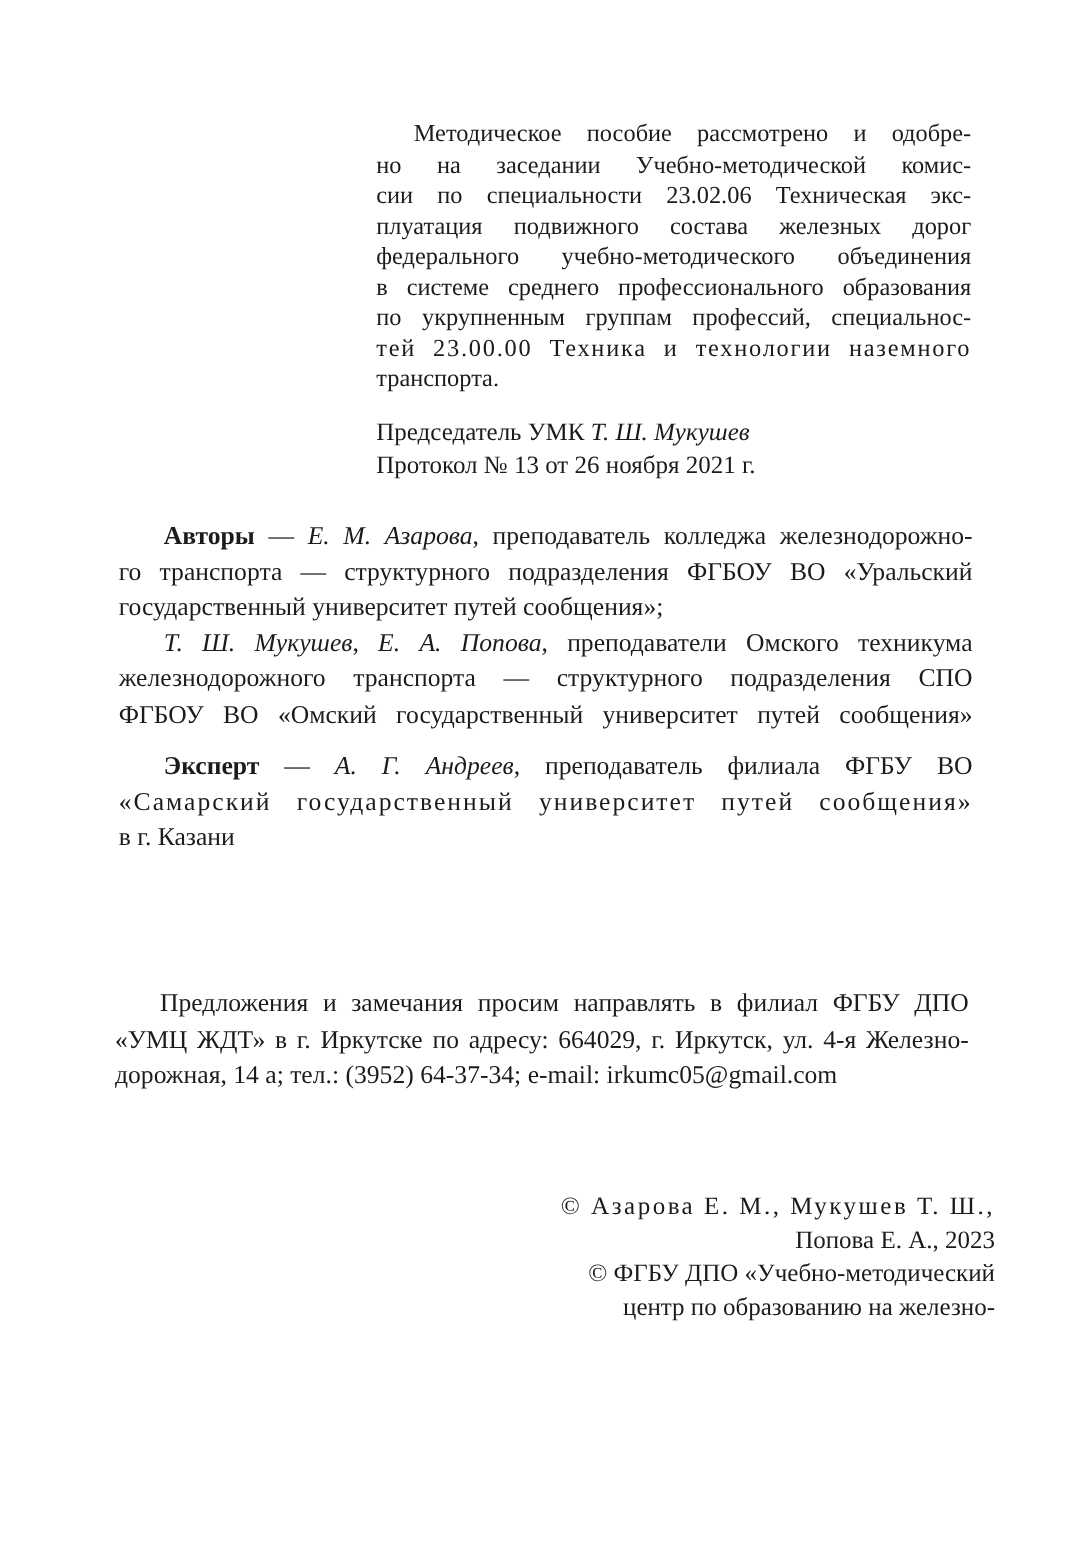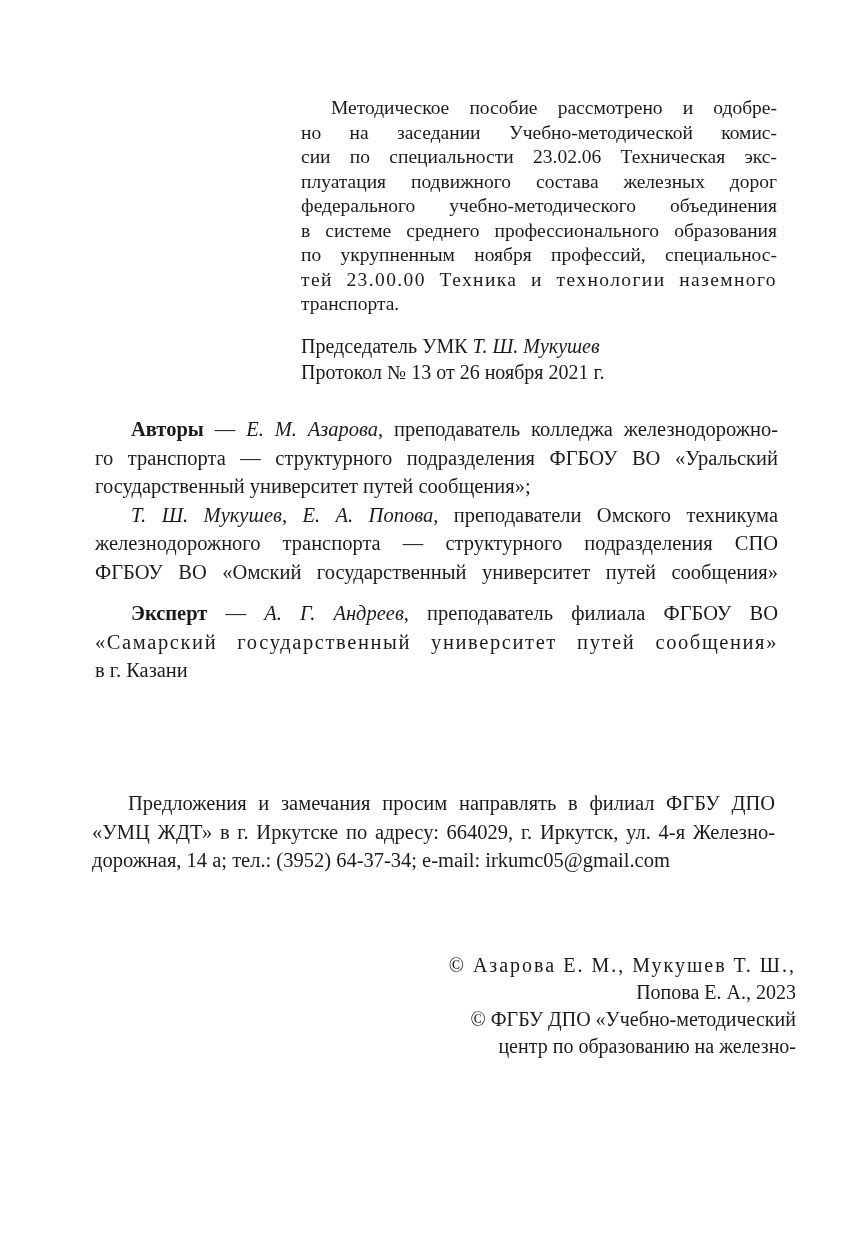--- a/index.html
+++ b/index.html
@@ -61,41 +61,41 @@
 <body>
 
 <div class="page">
   <div id="approval" class="block blk-justify">
       <div class="line indent just"><span>Методическое пособие рассмотрено и одобре-</span></div>
       <div class="line just"><span>но на заседании Учебно-методической комис-</span></div>
       <div class="line just"><span>сии по специальности 23.02.06 Техническая экс-</span></div>
       <div class="line just"><span>плуатация подвижного состава железных дорог</span></div>
       <div class="line just"><span>федерального учебно-методического объединения</span></div>
       <div class="line just"><span>в системе среднего профессионального образования</span></div>
-      <div class="line just"><span>по укрупненным ноября профессий, специальнос-</span></div>
+      <div class="line just"><span>по укрупненным группам профессий, специальнос-</span></div>
       <div class="line just" style="letter-spacing: 1.4px;"><span>тей 23.00.00 Техника и технологии наземного</span></div>
       <div class="line"><span>транспорта.</span></div>
     </div>
 
   <div id="signature" class="block">
       <div class="line"><span>Председатель УМК </span><span class="i">Т. Ш.  Мукушев</span></div>
       <div class="line"><span>Протокол № 13 от 26 ноября 2021 г.</span></div>
     </div>
 
   <div id="authors" class="block blk-justify">
       <div class="line indent just"><span class="b">Авторы</span><span> — </span><span class="i">Е. М.  Азарова</span><span>, преподаватель колледжа железнодорожно-</span></div>
       <div class="line just"><span>го транспорта — структурного подразделения ФГБОУ ВО «Уральский</span></div>
       <div class="line"><span>государственный университет путей сообщения»;</span></div>
       <div class="line indent just"><span class="i">Т. Ш.  Мукушев</span><span>, </span><span class="i">Е. А.  Попова</span><span>, преподаватели Омского техникума</span></div>
       <div class="line just"><span>железнодорожного транспорта — структурного подразделения СПО</span></div>
       <div class="line just"><span>ФГБОУ ВО «Омский государственный университет путей сообщения»</span></div>
     </div>
 
   <div id="expert" class="block blk-justify">
-      <div class="line indent just"><span class="b">Эксперт</span><span> — </span><span class="i">А. Г.  Андреев</span><span>, преподаватель филиала ФГБОУ ВО</span></div>
+      <div class="line indent just"><span class="b">Эксперт</span><span> — </span><span class="i">А. Г.  Андреев</span><span>, преподаватель филиала ФГБУ ВО</span></div>
       <div class="line just" style="letter-spacing: 1.6px;"><span>«Самарский государственный университет путей сообщения»</span></div>
       <div class="line"><span>в г. Казани</span></div>
     </div>
 
   <div id="contact" class="block blk-justify">
       <div class="line indent just"><span>Предложения и замечания просим направлять в филиал ФГБУ ДПО</span></div>
       <div class="line just"><span>«УМЦ ЖДТ» в г. Иркутске по адресу: 664029, г. Иркутск, ул. 4-я Железно-</span></div>
       <div class="line"><span>дорожная, 14 а; тел.: (3952) 64-37-34; e-mail: irkumc05@gmail.com</span></div>
     </div>
 

